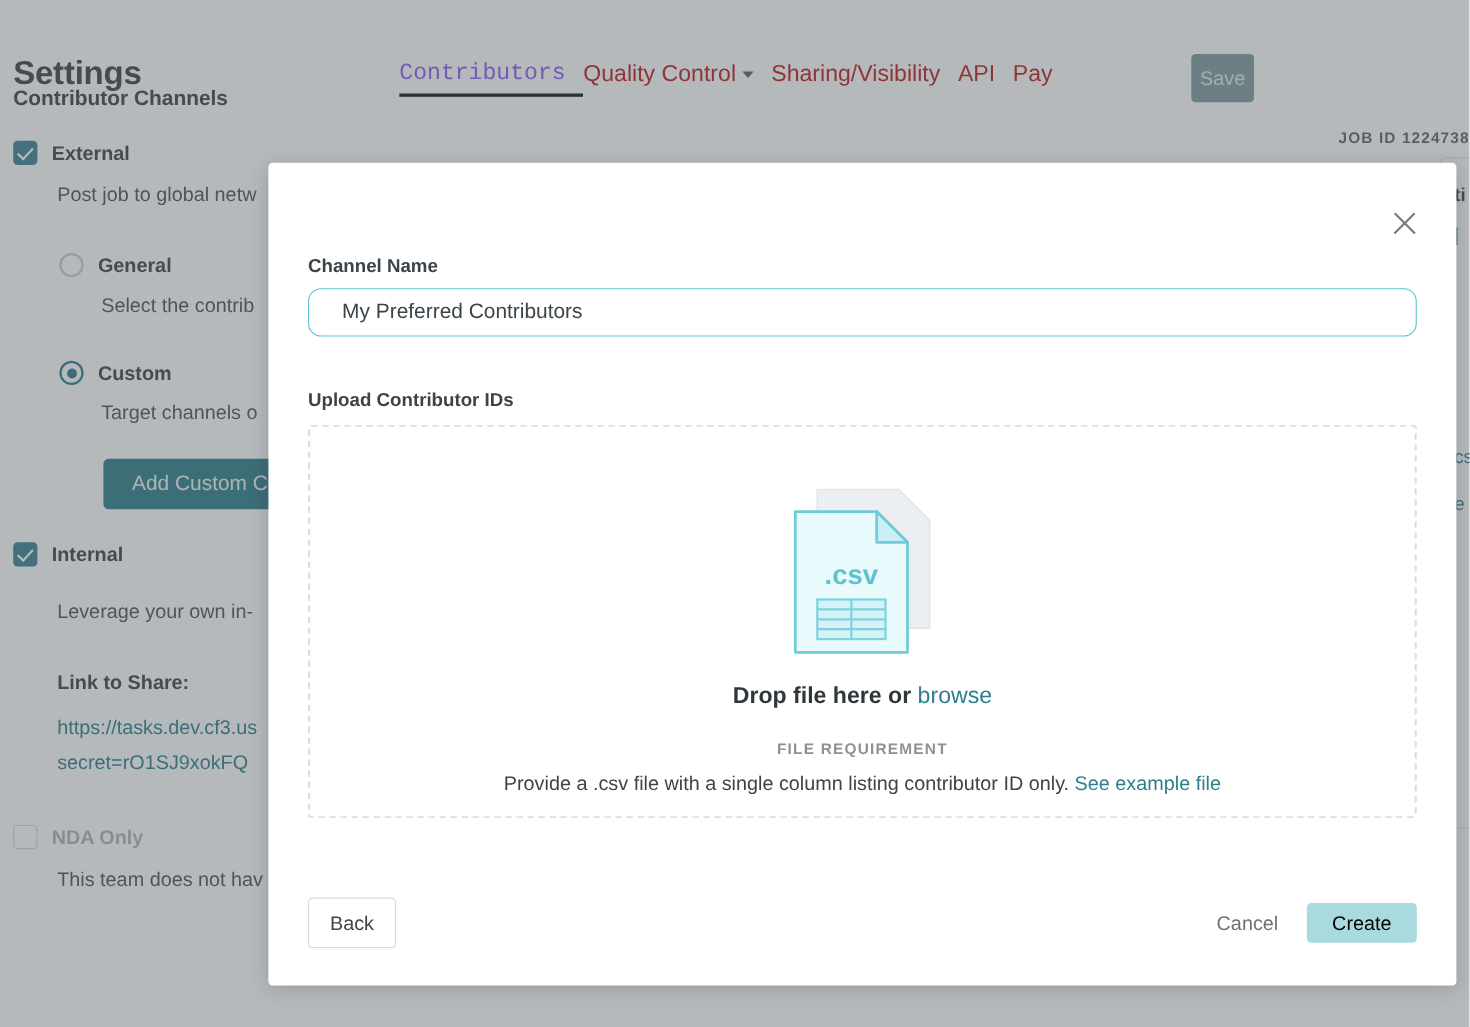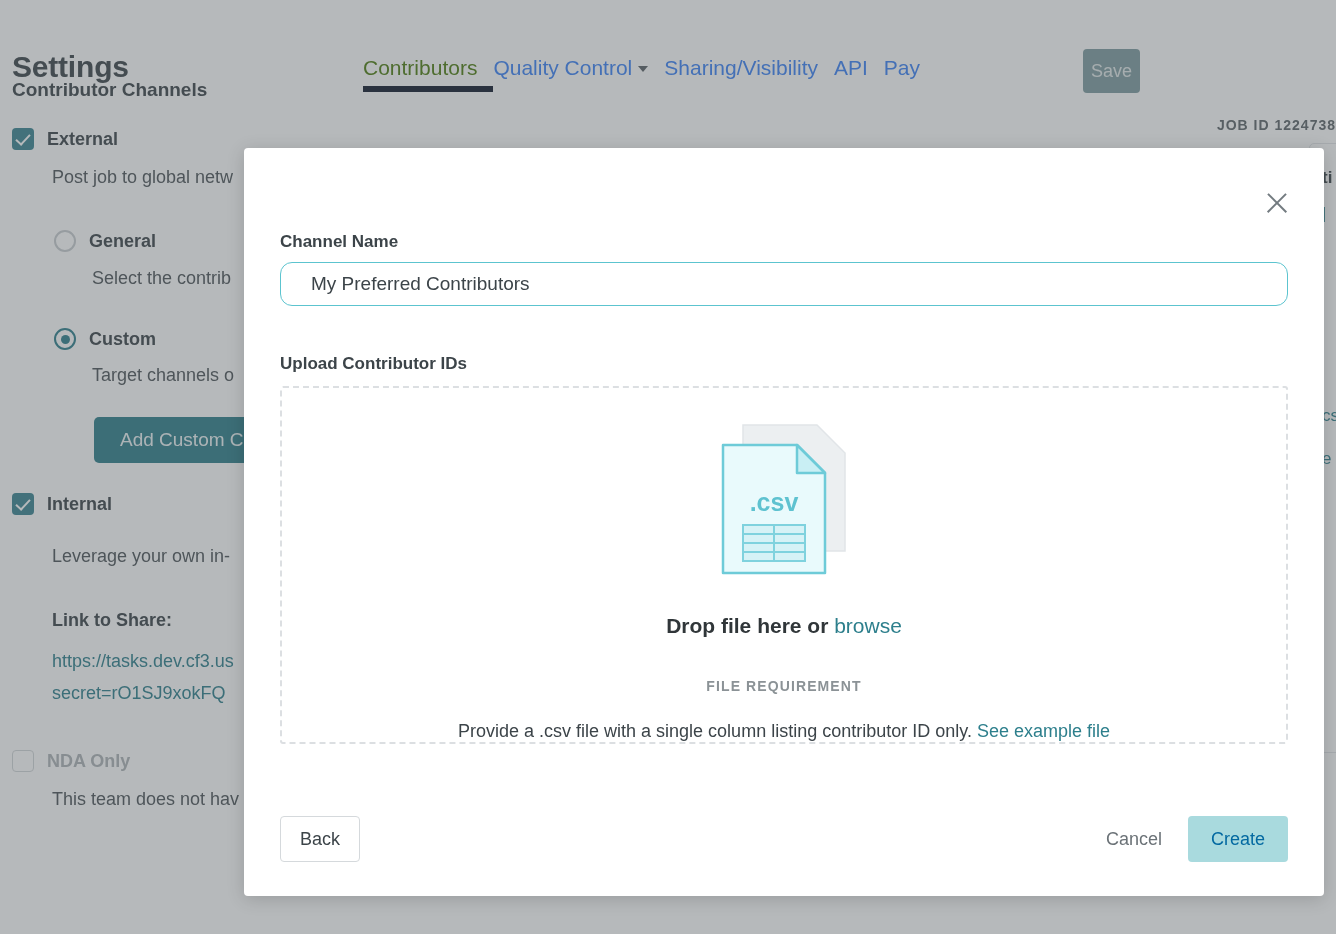--- a/index.html
+++ b/index.html
@@ -49,31 +49,32 @@
     position: absolute;
     left: 363px;
     top: 16px;
     display: flex;
     align-items: flex-start;
     gap: 0px;
   }
 
   .tab {
     font-size: 21px;
-    color: #3b82f6;
+    color: #b91c1c;
     padding: 0 16px 8px 0;
     position: relative;
     white-space: nowrap;
   }
   .tab:first-child { padding-left: 0; }
 
   .tab.active {
-    color: #4d7c0f;
-    border-bottom: 6px solid #0f172a;
+    color: #8b5cf6;
+    border-bottom: 3px solid #0f172a;
     padding-bottom: 6px;
+    font-family: Liberation Mono, monospace;
   }
 
   .caret {
     display: inline-block;
     margin-left: 6px;
     width: 0; height: 0;
     border-left: 5px solid transparent;
     border-right: 5px solid transparent;
     border-top: 6px solid #596065;
     vertical-align: middle;
@@ -291,21 +292,21 @@
   }
 
   .dropzone {
     width: 1008px;
     height: 358px;
     border: 2px dashed #dcdfe2;
     border-radius: 3px;
     display: flex;
     flex-direction: column;
     align-items: center;
-    justify-content: space-between;
+    justify-content: center;
     padding-top: 33px;
   }
 
   .csv-icon { width: 130px; height: 158px; }
 
   .drop-line {
     margin-top: 22px;
     font-size: 21px;
     font-weight: bold;
     color: #303639;
@@ -361,25 +362,25 @@
     background: none;
     border: none;
     font-size: 18px;
     color: #6b7277;
     font-family: "Liberation Sans", sans-serif;
     cursor: pointer;
   }
 
   .create-btn {
     width: 100px;
-    height: 46px;
+    height: 36px;
     background: #a9dade;
     border: none;
     border-radius: 4px;
-    color: #0369a1;
+    color: #000000;
     font-size: 18px;
     font-family: "Liberation Sans", sans-serif;
     cursor: default;
   }
 </style>
 </head>
 <body>
 
 <div id="page-root">
 

